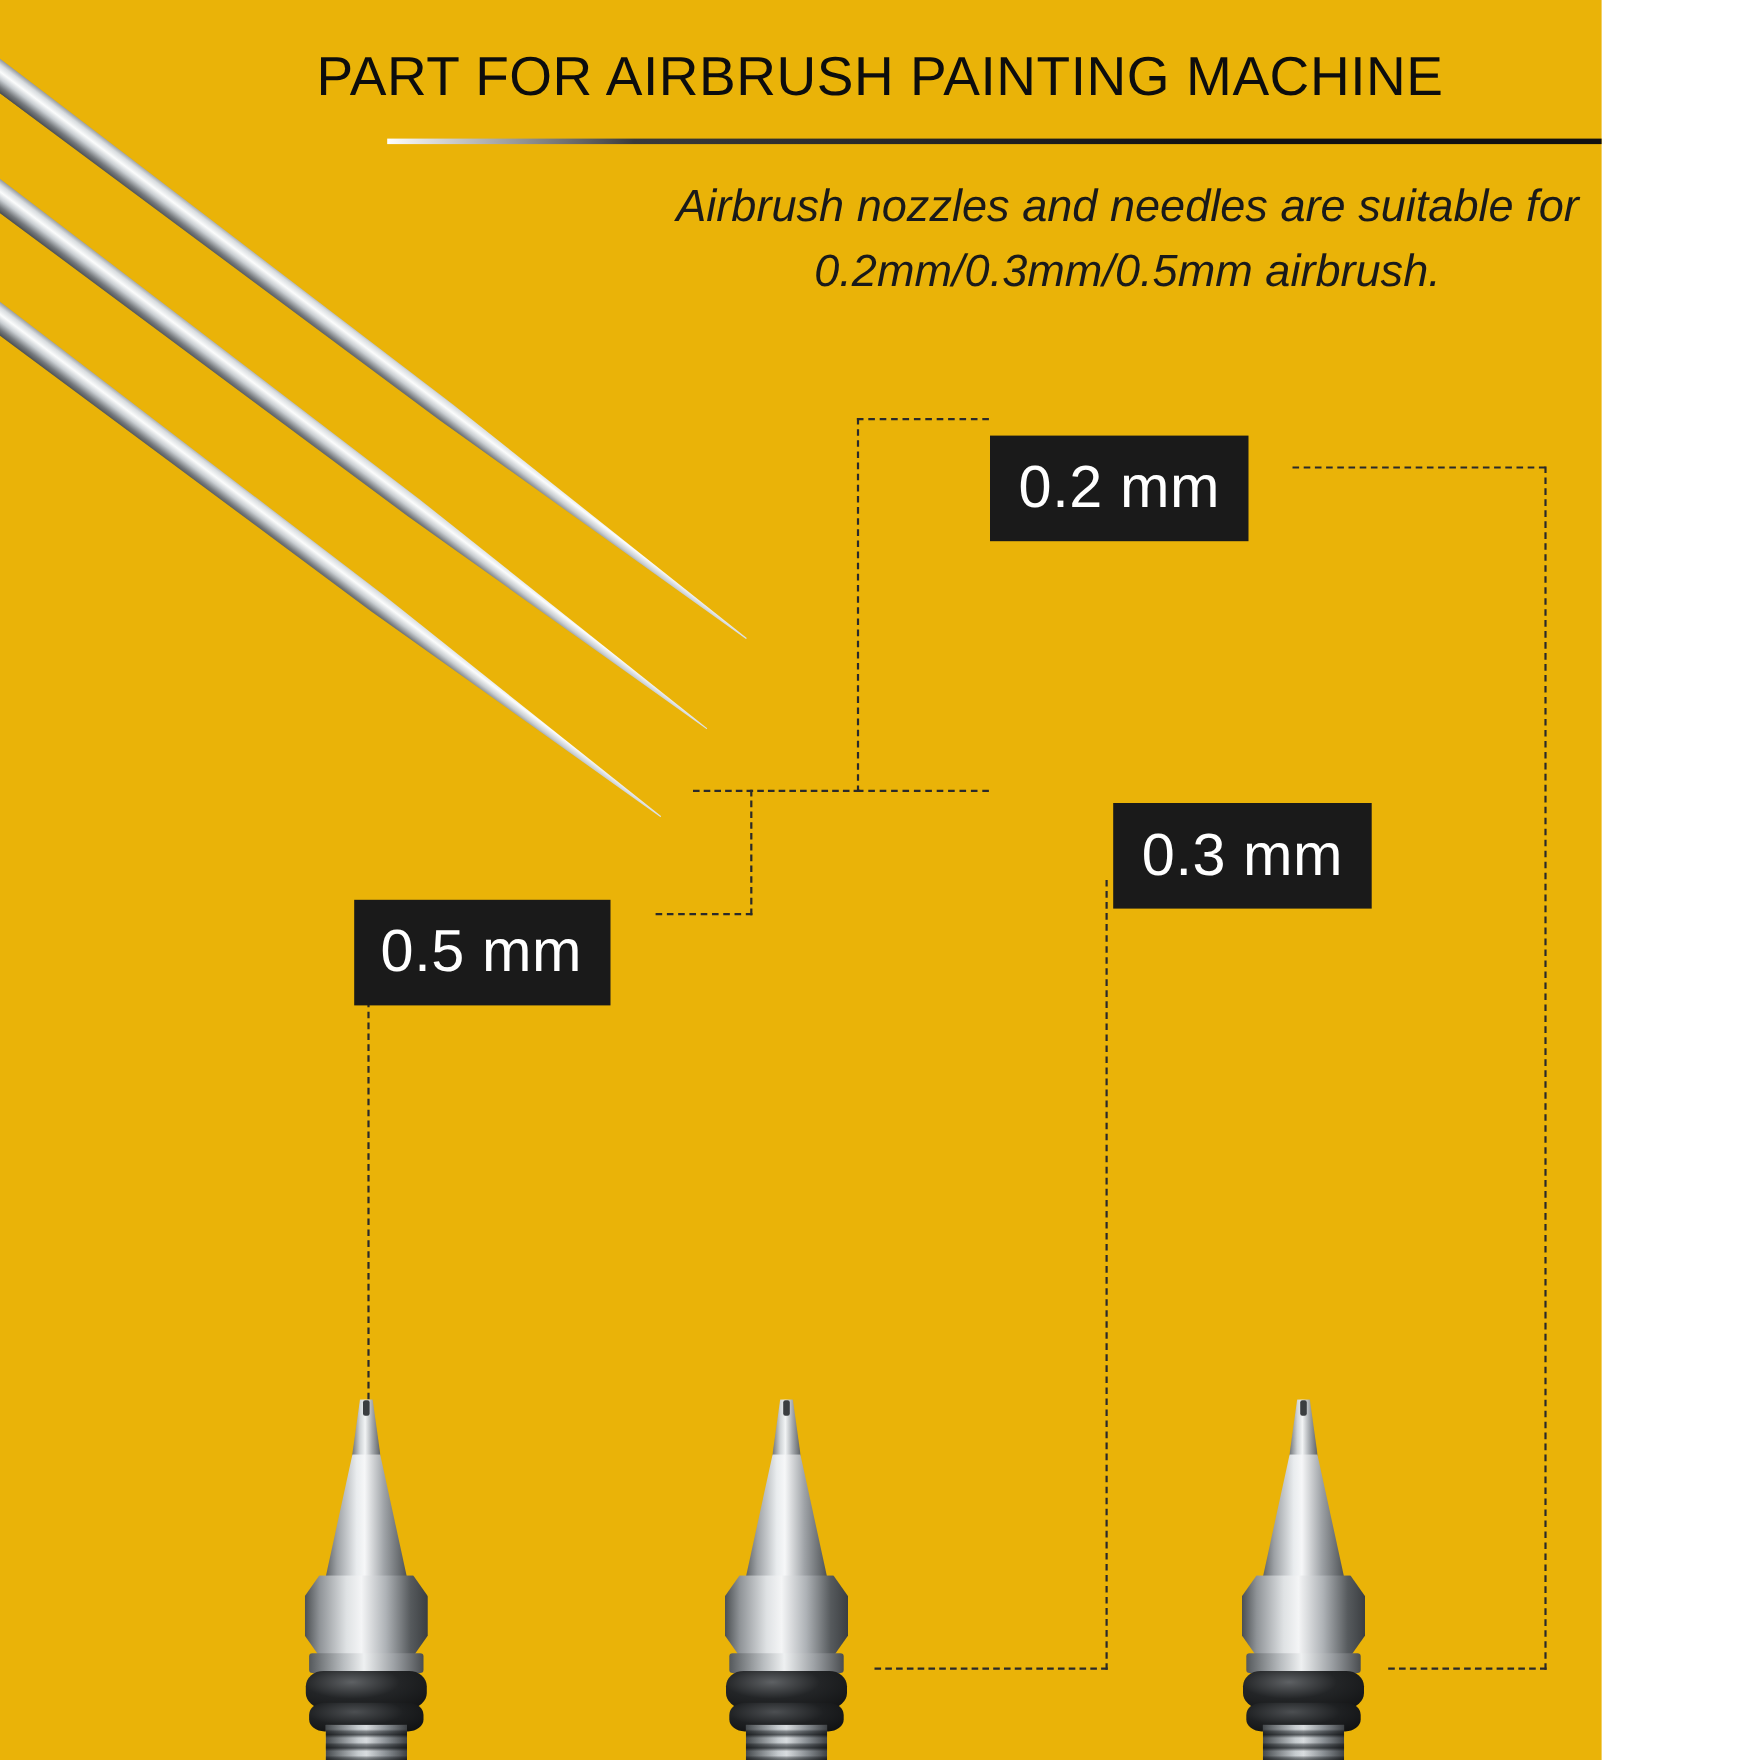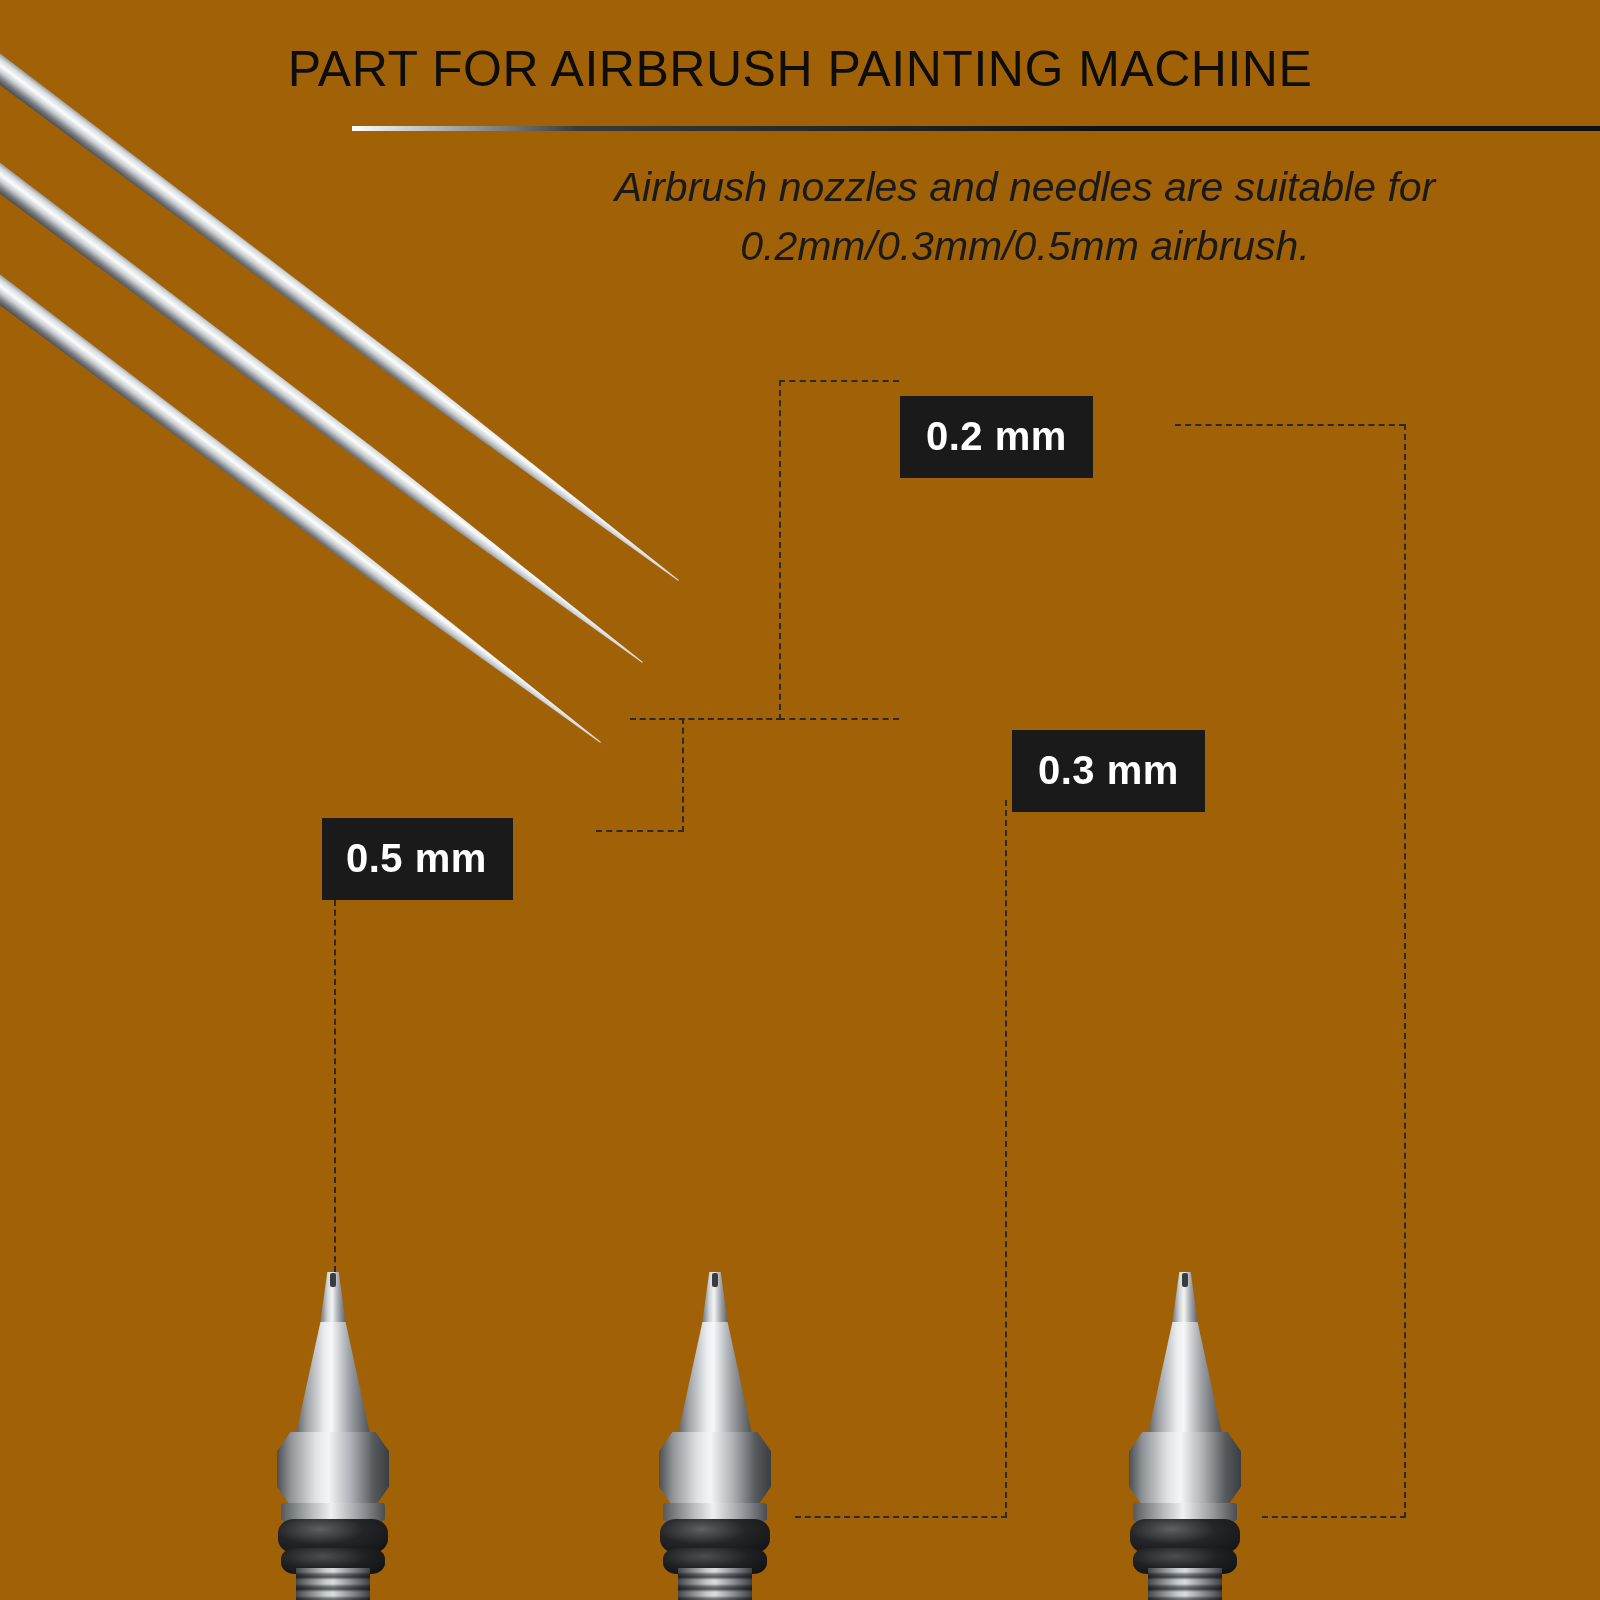--- a/index.html
+++ b/index.html
@@ -5,23 +5,23 @@
   html, body {
     margin: 0;
     padding: 0;
     background: #ffffff;
   }
   body {
     font-family: "Liberation Sans", sans-serif;
   }
   #stage {
     position: relative;
-    width: 1600px;
+    width: 1456px;
     height: 1600px;
-    background: #a16207;
+    background: #eab308;
     overflow: hidden;
   }
 
   
   .title {
     position: absolute;
     left: 0;
     top: 40px;
     width: 1600px;
     text-align: center;
@@ -158,26 +158,25 @@
       linear-gradient(to right, #4c5053 0%, #dfe2e4 40%, #f3f4f5 50%, #9a9ea2 75%, #45484b 100%);
     background-blend-mode: multiply;
     border-radius: 0 0 6px 6px;
   }
 
   
   .label {
     position: absolute;
     background: #1a1a1a;
     color: #ffffff;
-    font-size: 40px;
+    font-size: 54px;
     line-height: 1;
     padding: 20px 26px 22px 26px;
     white-space: nowrap;
     letter-spacing: 0.5px;
-    font-weight: bold;
   }
 
   
   .dash-h {
     position: absolute;
     height: 0;
     border-top: 2px dashed #2a2a2a;
   }
   .dash-v {
     position: absolute;

